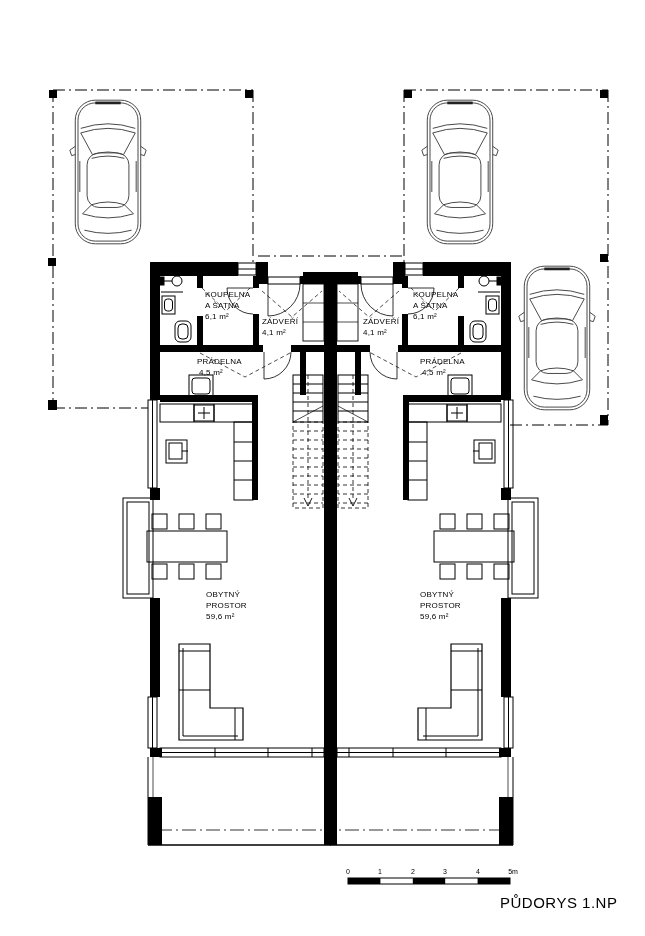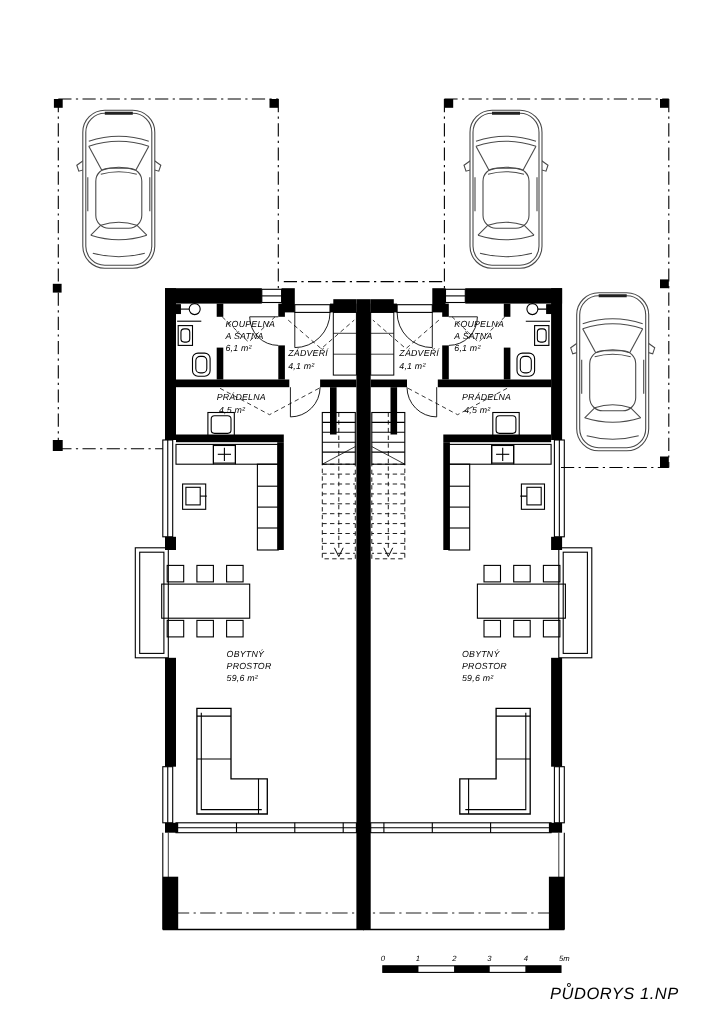--- a/index.html
+++ b/index.html
@@ -1,17 +1,17 @@
 <!DOCTYPE html>
 <html><head>
 <meta charset="utf-8">
 <style>
   html,body{margin:0;padding:0;background:#ffffff;}
   .stage{position:relative;width:645px;height:936px;background:#ffffff;overflow:hidden;
-         font-family:"Liberation Sans", sans-serif;font-style:italic;}
+         font-family:"Liberation Sans", sans-serif;}
   svg{position:absolute;left:0;top:0;}
   text{fill:#000;}
   .room-label{font-size:8px;letter-spacing:0.2px;}
   .scale-num{font-size:7px;}
   .plan-title{font-size:15px;letter-spacing:0.5px;}
 </style>
 </head>
 <body>
 
 <div class="stage">

